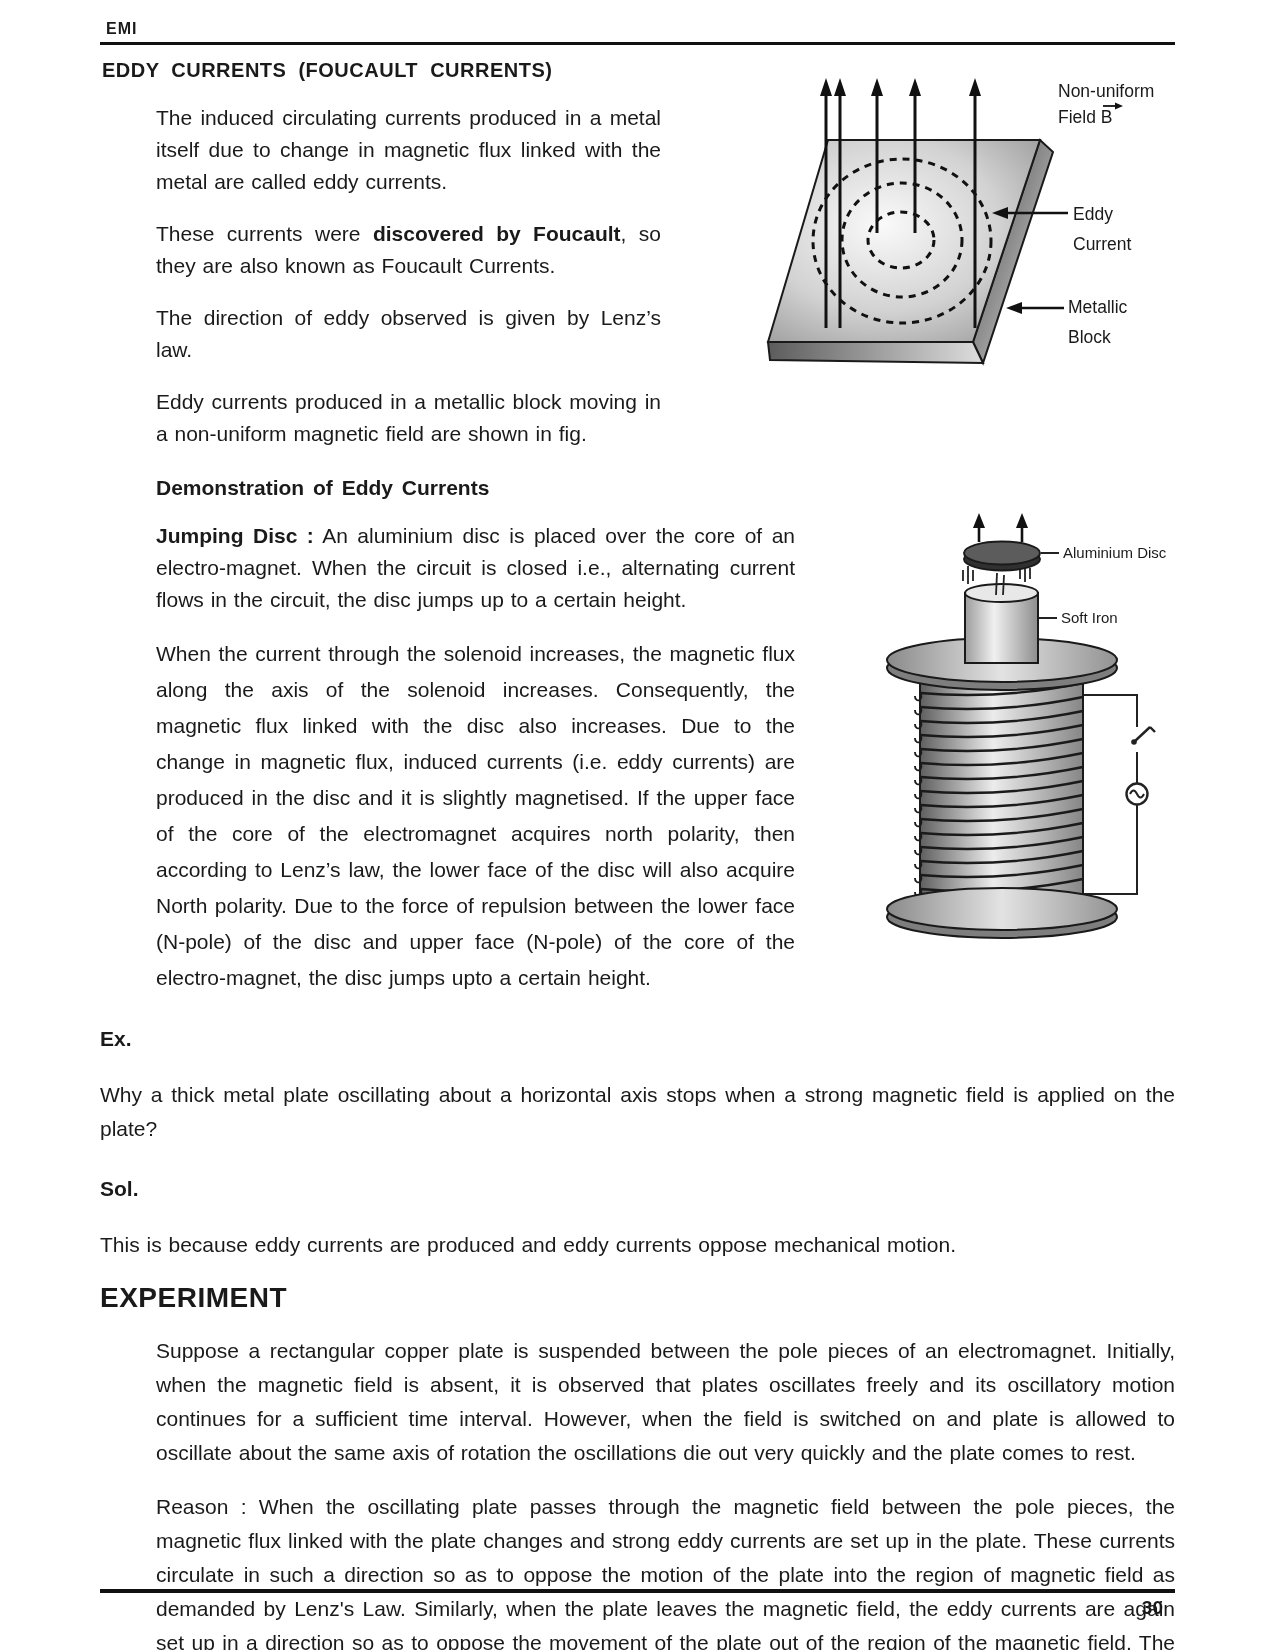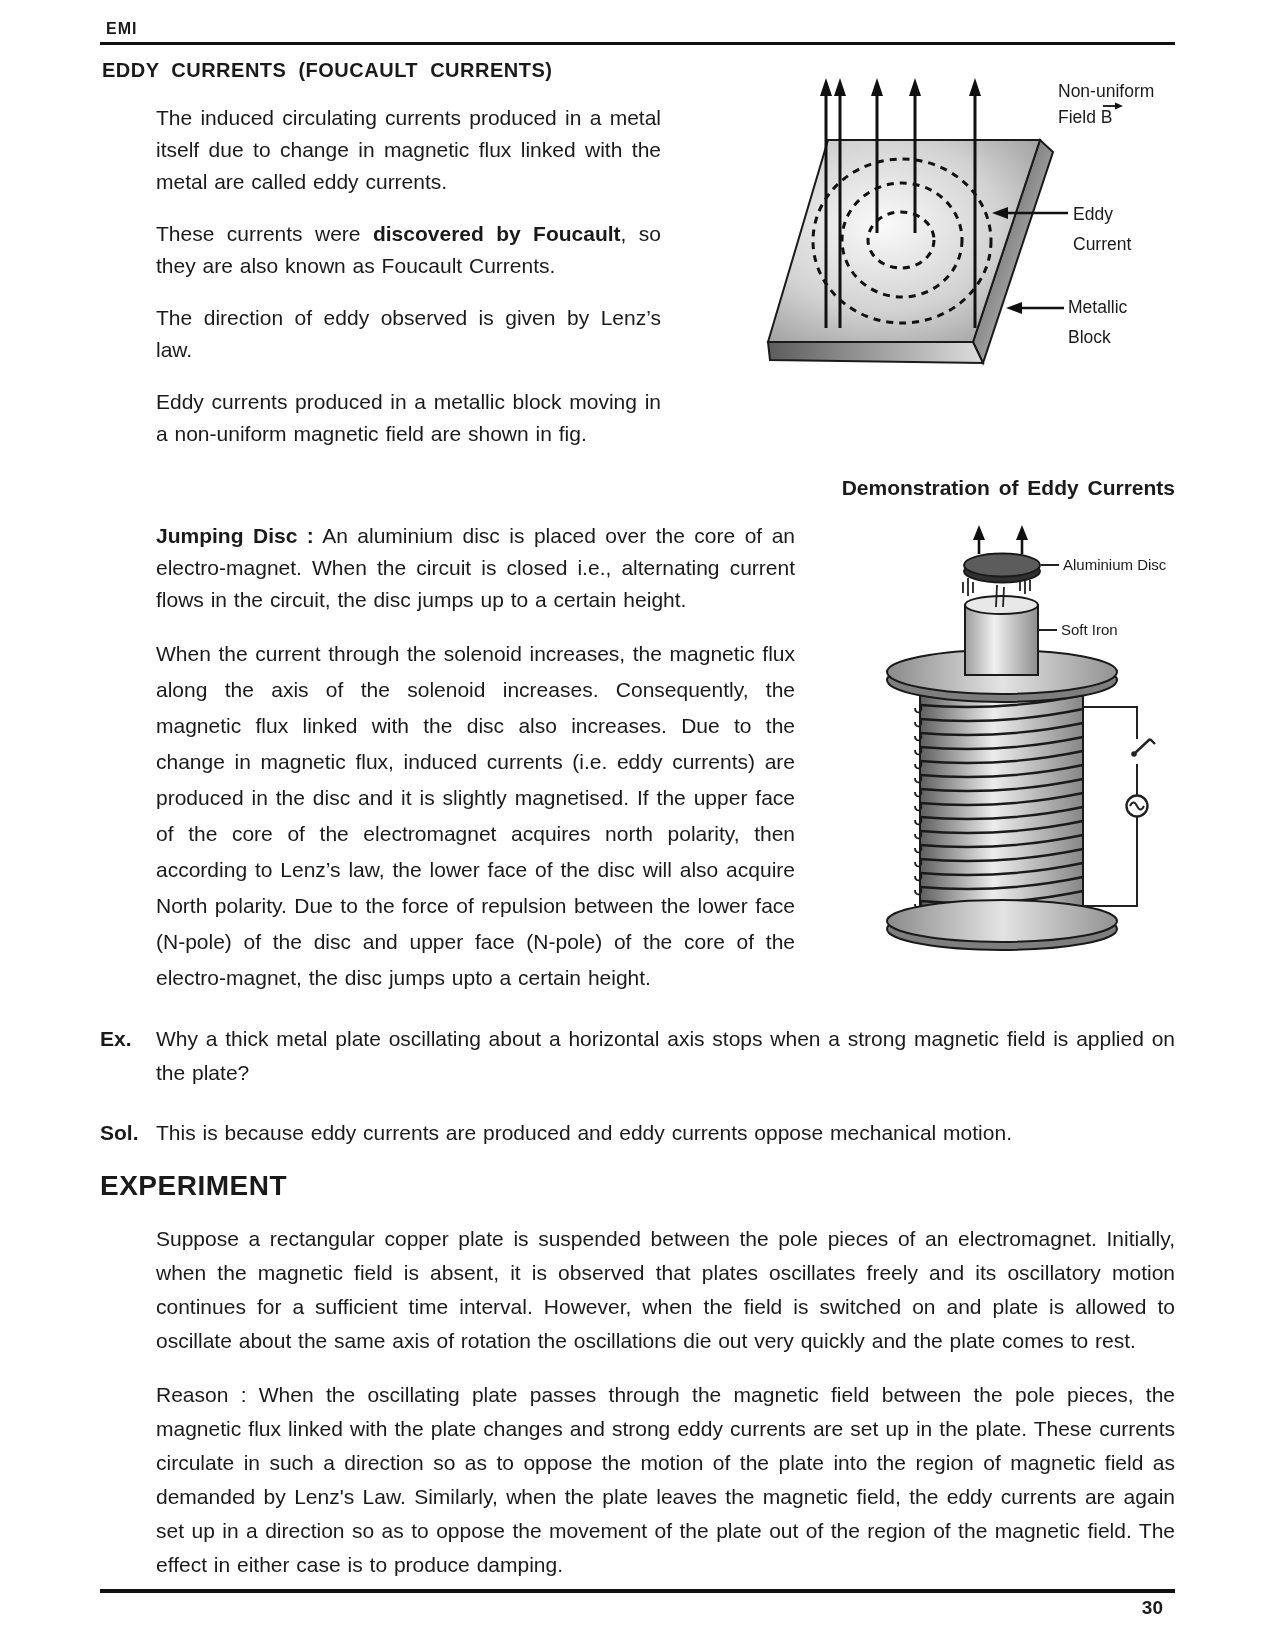--- a/index.html
+++ b/index.html
@@ -17,23 +17,23 @@
   p.body {
     font-size:21px; line-height:32px; text-align:justify;
     margin:20px 0 0 56px; word-spacing:1px;
   }
   p.tight { line-height:36px; }
   p.wide { line-height:34px; }
   .fig1-float { float:right; width:514px; height:352px; text-align:right; overflow:visible; }
   .fig1-float svg { margin-top:-37px; }
   .fig2-float { float:right; width:380px; height:440px; text-align:right; overflow:visible; }
   .fig2-float svg { margin-top:-29px; }
-  h2.demo { font-size:21px; font-weight:bold; word-spacing:3px; margin:26px 0 12px 56px;text-align:right; }
+  h2.demo { font-size:21px; font-weight:bold; word-spacing:3px; margin:26px 0 0 56px; }
   h2.experiment { font-size:28px; font-weight:bold; letter-spacing:.5px; margin:20px 0 0 0; clear:both; }
-  .qa-row { display:flex; clear:both; margin-top:26px; }
+  .qa-row { display:flex; clear:both; margin-top:26px;flex-direction:column; }
   .qa-label { flex:0 0 56px; font-size:21px; font-weight:bold; line-height:34px; }
   .qa-text { flex:1; font-size:21px; line-height:34px; text-align:justify; word-spacing:1px; }
   .footer-rule { position:absolute; left:100px; right:100px; top:1589px; height:4px; background:#111; }
   .page-num { position:absolute; top:1597px; right:112px; font-size:19px; font-weight:bold; }
   svg text { font-family:"Liberation Sans","DejaVu Sans",sans-serif; fill:#1a1a1a; }
   .fig-label-lg { font-size:17.5px; }
   .fig-label-sm { font-size:15px; }
 </style>
 </head>
 <body>

